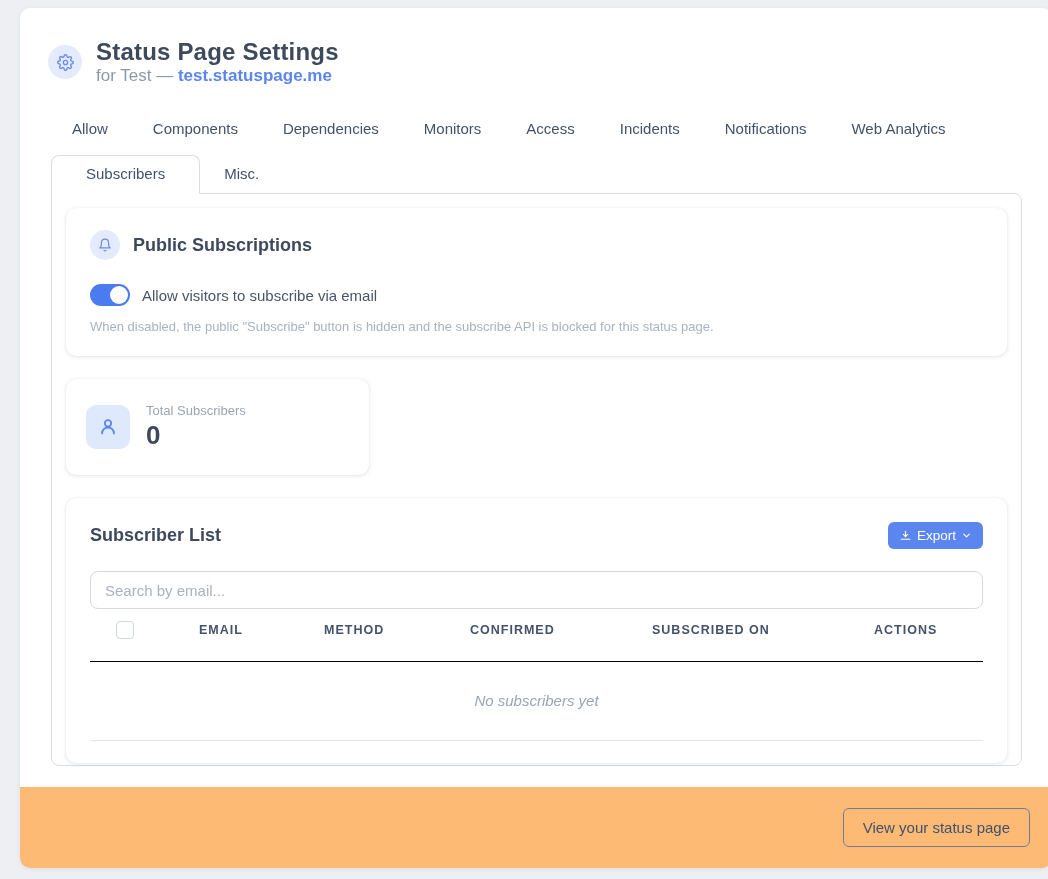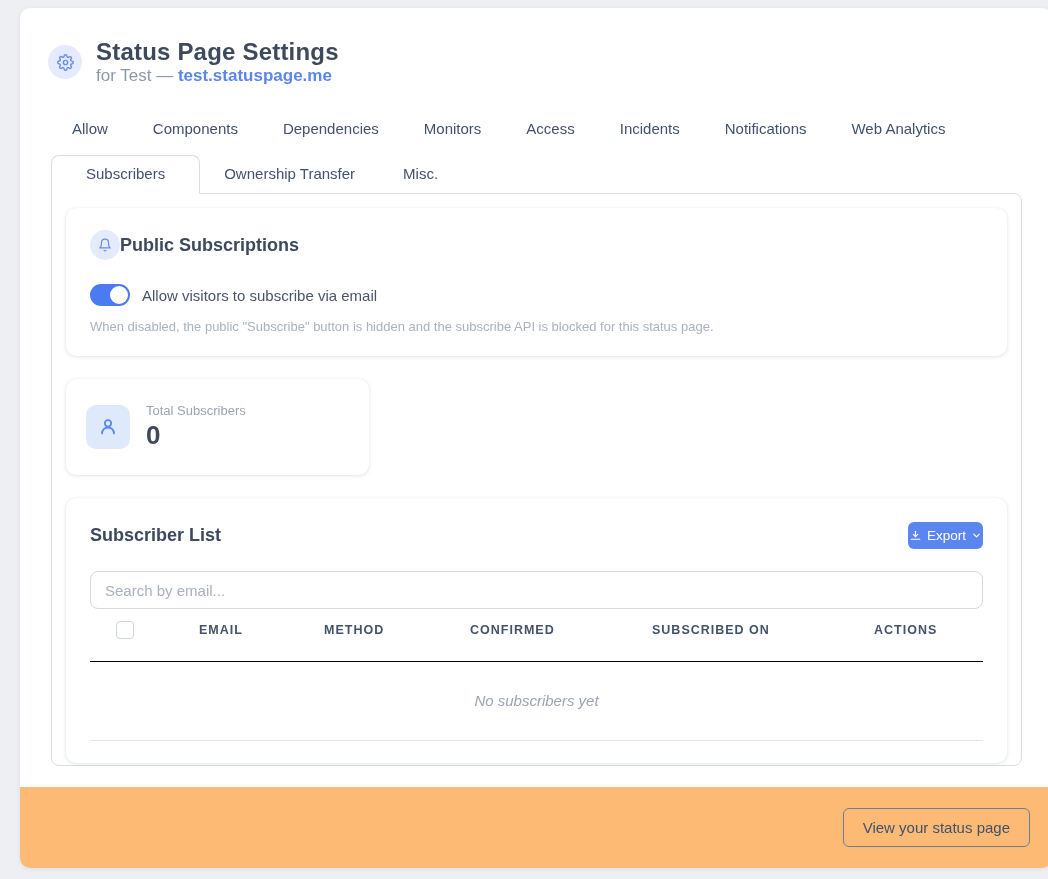--- a/index.html
+++ b/index.html
@@ -59,21 +59,21 @@
     border-radius: 10px;
     box-shadow: 0 1px 4px rgba(30,40,60,0.12), 0 0 1px rgba(30,40,60,0.10);
   }
   
   .card-pubsub { padding: 22px 24px; }
   .card-title-row { display: flex; align-items: center; }
   .bell-badge {
     width: 30px; height: 30px; border-radius: 50%;
     background: #e4ebfd; display: flex; align-items: center; justify-content: center;
   }
-  .card-title { font-size: 18px; font-weight: 700; color: #3d495c; }
+  .card-title { font-size: 18px; font-weight: 700; color: #3d495c; margin-left: 13px; }
   .toggle-row { display: flex; align-items: center; margin-top: 24px; }
   .toggle {
     width: 40px; height: 22px; border-radius: 11px;
     background: #4a7bf0; position: relative; cursor: pointer; flex: 0 0 auto;
   }
   .toggle .knob {
     position: absolute; top: 2px; right: 2px;
     width: 18px; height: 18px; border-radius: 50%; background: #ffffff;
   }
   .toggle-label { font-size: 15px; color: #4a5569; margin-left: 12px; }
@@ -93,21 +93,21 @@
   .stat-value { font-size: 26px; font-weight: 600; color: #3e4a5c; margin-top: 2px; }
   
   .card-list { margin-top: 23px; padding: 24px 24px 30px 24px; height: 265px; }
   .list-head { display: flex; align-items: center; justify-content: space-between; }
   .list-title { font-size: 18px; font-weight: 700; color: #3d495c; }
   .export-btn {
     display: inline-flex; align-items: center; gap: 5px;
     background: #5b86f0; color: #ffffff;
     border: none; border-radius: 6px;
     font-size: 13.5px; font-family: inherit;
-    padding: 6px 1px; cursor: pointer;
+    padding: 6px 11px; cursor: pointer;
   }
   .search-input {
     width: 100%; height: 38px; margin-top: 22px;
     border: 1px solid #d5dae2; border-radius: 8px;
     padding: 0 14px; font-size: 15px; font-family: inherit;
     color: #4a5569; outline: none;
   }
   .search-input::placeholder { color: #a9b2bf; }
   .table-header {
     display: grid;
@@ -181,21 +181,20 @@
     <div class="tab1">Dependencies</div>
     <div class="tab1">Monitors</div>
     <div class="tab1">Access</div>
     <div class="tab1">Incidents</div>
     <div class="tab1">Notifications</div>
     <div class="tab1">Web Analytics</div>
   </div>
 
   <div class="tabs-row2">
     <div class="tab2 active">Subscribers</div>
-    <div class="tab2">Ownership Transfer</div>
     <div class="tab2">Misc.</div>
   </div>
 
   <div class="panel">
 
     <div class="card card-pubsub">
       <div class="card-title-row">
         <div class="bell-badge">
           <span>
             <svg width="14" height="14" viewBox="0 0 24 24" fill="none" stroke="#6c8cf0" stroke-width="2" stroke-linecap="round" stroke-linejoin="round">

